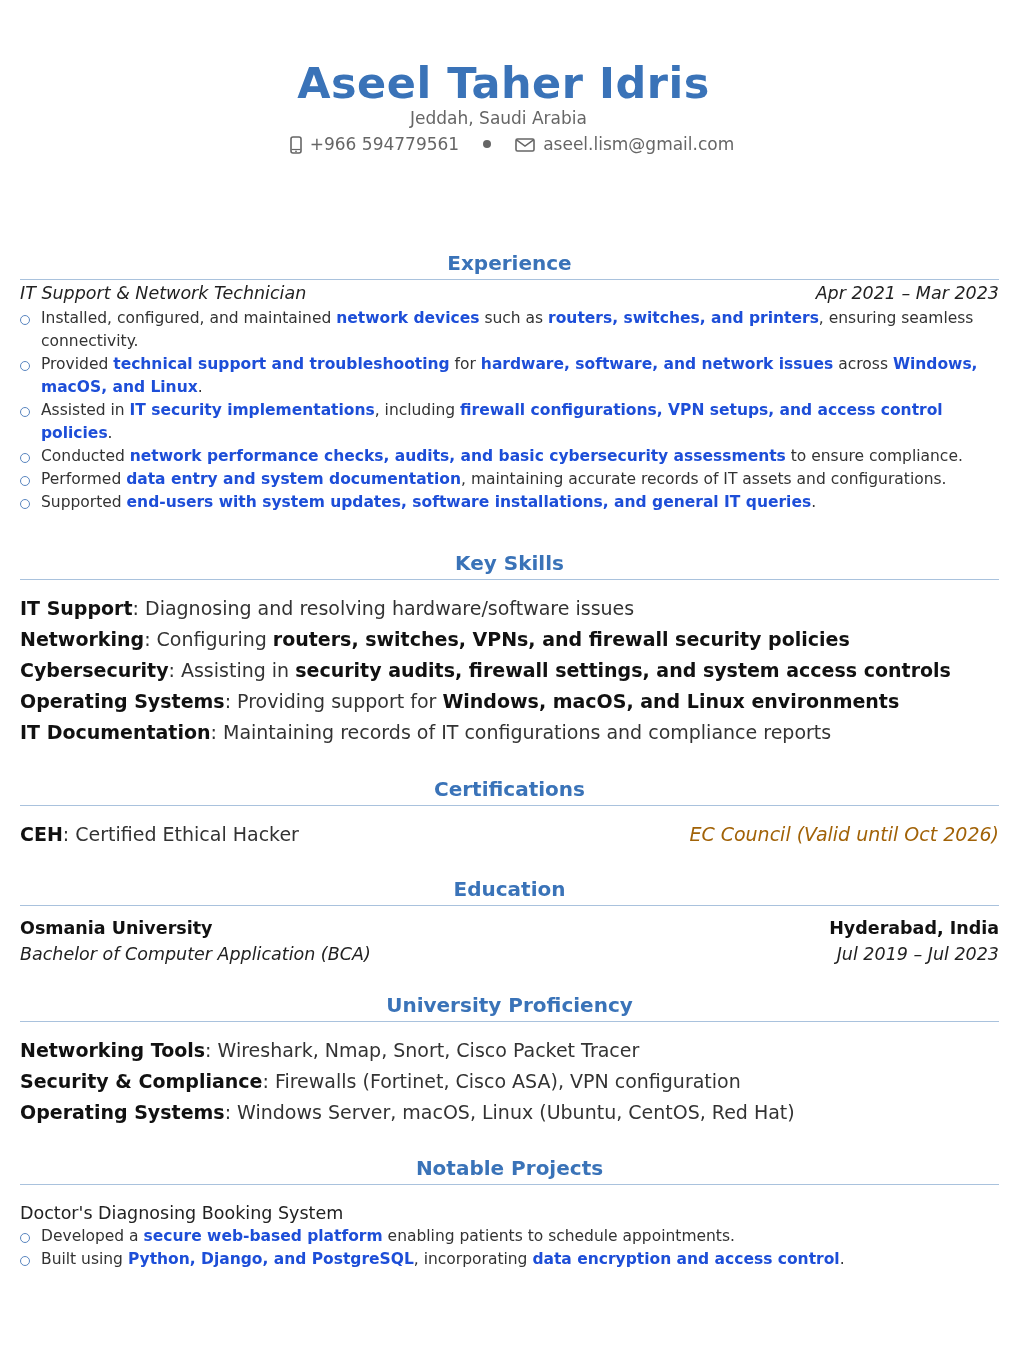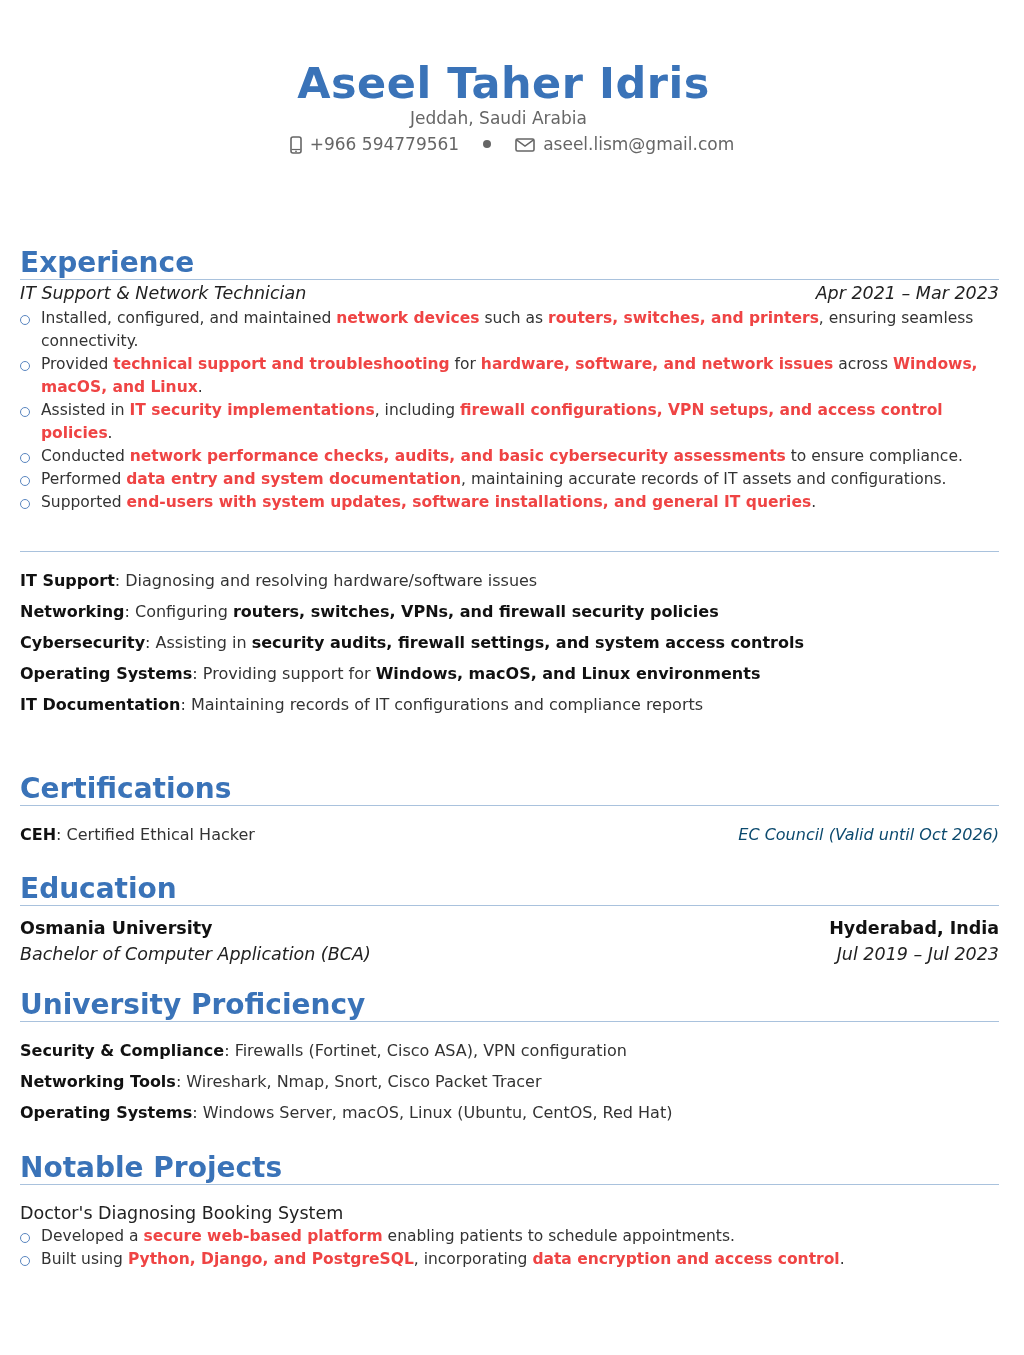--- a/index.html
+++ b/index.html
@@ -9,34 +9,34 @@
     color: #111;
   }
   .header { position: absolute; left: 0; top: 0; width: 1024px; text-align: center; }
   .name { position: absolute; top: 58px; left: 0; width: 1007px; font-size: 43px; font-weight: bold; color: #3a73b8; letter-spacing: 0.5px; }
   .loc { position: absolute; top: 108px; left: 0; width: 997px; font-size: 17px; color: #666; }
   .contact { position: absolute; top: 134px; left: 0; width: 1024px; font-size: 17px; color: #666; display: flex; justify-content: center; align-items: center; gap: 8px; }
   .contact .dot { display:inline-block; width:8px; height:8px; background:#666; border-radius:50%; margin: 0 16px; }
   .contact svg { vertical-align: middle; }
 
   .section { position: absolute; left: 20px; width: 979px; }
-  .sec-title { font-size: 28px; font-weight: bold; color: #3a73b8; line-height: 28px; }
+  .sec-title { font-size: 20px; font-weight: bold; color: #3a73b8; line-height: 28px; text-align: center; }
   .rule { height: 1px; background: #a9c2dd; margin-top: 2px; }
 
   .row { display: flex; justify-content: space-between; align-items: baseline; }
   .bold { font-weight: bold; }
   .ital { font-style: italic; }
   .t18 { font-size: 17.5px; }
 
   ul.bul { list-style: none; margin: 0; padding: 0; }
   ul.bul li { position: relative; padding-left: 21px; font-size: 15.5px; line-height: 23px; color: #333; }
-  ul.bul li b { color: #ef4444; }
+  ul.bul li b { color: #1d4ed8; }
   ul.bul li .bullet { position: absolute; left: 0; top: 8px; width: 8px; height: 8px; border: 1.3px solid #5a86c0; border-radius: 50%; }
 
-  .kv { font-size: 16px; line-height: 31px; color: #333; }
+  .kv { font-size: 19px; line-height: 31px; color: #333; }
   .kv b { color: #111; }
 </style>
 </head>
 <body>
 
 <div class="header">
   <div class="name">Aseel Taher Idris</div>
   <div class="loc">Jeddah, Saudi Arabia</div>
   <div class="contact">
     <span>
@@ -69,58 +69,59 @@
       <li><span class="bullet"></span>Installed, configured, and maintained <b>network devices</b> such as <b>routers, switches, and printers</b>, ensuring seamless connectivity.</li>
       <li><span class="bullet"></span>Provided <b>technical support and troubleshooting</b> for <b>hardware, software, and network issues</b> across <b>Windows, macOS, and Linux</b>.</li>
       <li><span class="bullet"></span>Assisted in <b>IT security implementations</b>, including <b>firewall configurations, VPN setups, and access control policies</b>.</li>
       <li><span class="bullet"></span>Conducted <b>network performance checks, audits, and basic cybersecurity assessments</b> to ensure compliance.</li>
       <li><span class="bullet"></span>Performed <b>data entry and system documentation</b>, maintaining accurate records of IT assets and configurations.</li>
       <li><span class="bullet"></span>Supported <b>end-users with system updates, software installations, and general IT queries</b>.</li>
     </ul>
 </div>
 
 <div class="section" style="top:549px;">
+  <div class="sec-title">Key Skills</div>
   <div class="rule"></div>
   <div style="margin-top:13px;">
       <div class="kv"><b>IT Support</b>: Diagnosing and resolving hardware/software issues</div>
       <div class="kv"><b>Networking</b>: Configuring <b>routers, switches, VPNs, and firewall security policies</b></div>
       <div class="kv"><b>Cybersecurity</b>: Assisting in <b>security audits, firewall settings, and system access controls</b></div>
       <div class="kv"><b>Operating Systems</b>: Providing support for <b>Windows, macOS, and Linux environments</b></div>
       <div class="kv"><b>IT Documentation</b>: Maintaining records of IT configurations and compliance reports</div>
     </div>
 </div>
 
 <div class="section" style="top:775px;">
   <div class="sec-title">Certifications</div>
   <div class="rule"></div>
   <div class="row kv" style="margin-top:13px;">
     <span><b>CEH</b><span>: Certified Ethical Hacker</span></span>
-    <span class="ital" style="color:#0c4a6e;">EC Council (Valid until Oct 2026)</span>
+    <span class="ital" style="color:#a16207;">EC Council (Valid until Oct 2026)</span>
   </div>
 </div>
 
 <div class="section" style="top:875px;">
   <div class="sec-title">Education</div>
   <div class="rule"></div>
   <div class="row t18" style="margin-top:9px;line-height:26px;">
     <span class="bold">Osmania University</span>
     <span class="bold">Hyderabad, India</span>
   </div>
   <div class="row t18" style="line-height:26px;color:#222;gap:36px;">
     <span class="ital">Bachelor of Computer Application (BCA)</span>
     <span class="ital">Jul 2019 – Jul 2023</span>
   </div>
 </div>
 
 <div class="section" style="top:991px;">
   <div class="sec-title">University Proficiency</div>
   <div class="rule"></div>
   <div style="margin-top:13px;">
+      <div class="kv"><b>Networking Tools</b>: Wireshark, Nmap, Snort, Cisco Packet Tracer</div>
       <div class="kv"><b>Security &amp; Compliance</b>: Firewalls (Fortinet, Cisco ASA), VPN configuration</div>
-      <div class="kv"><b>Networking Tools</b>: Wireshark, Nmap, Snort, Cisco Packet Tracer</div>
       <div class="kv"><b>Operating Systems</b>: Windows Server, macOS, Linux (Ubuntu, CentOS, Red Hat)</div>
     </div>
 </div>
 
 <div class="section" style="top:1154px;">
   <div class="sec-title">Notable Projects</div>
   <div class="rule"></div>
   <div class="t18" style="margin-top:16px;line-height:24px;color:#222;">Doctor's Diagnosing Booking System</div>
   <ul class="bul">
       <li><span class="bullet"></span>Developed a <b>secure web-based platform</b> enabling patients to schedule appointments.</li>

